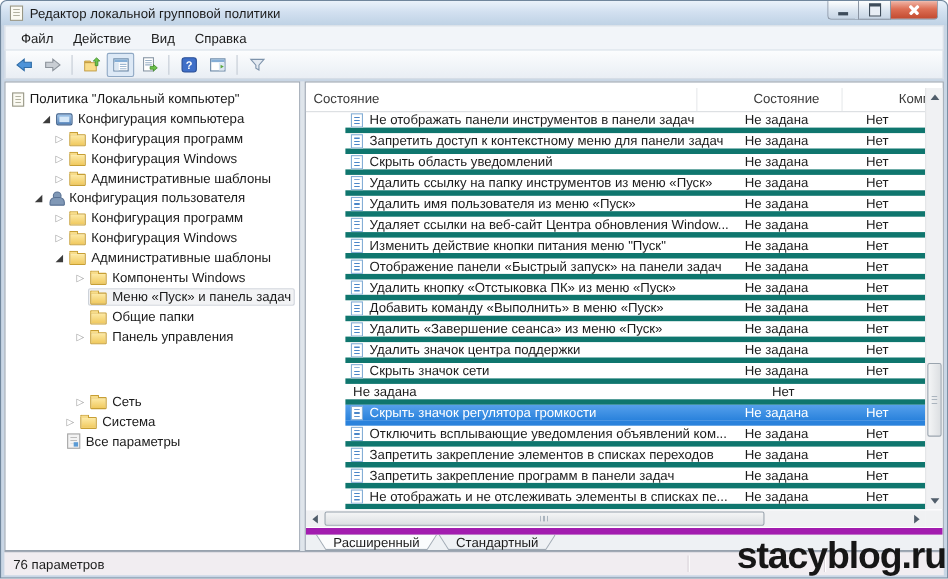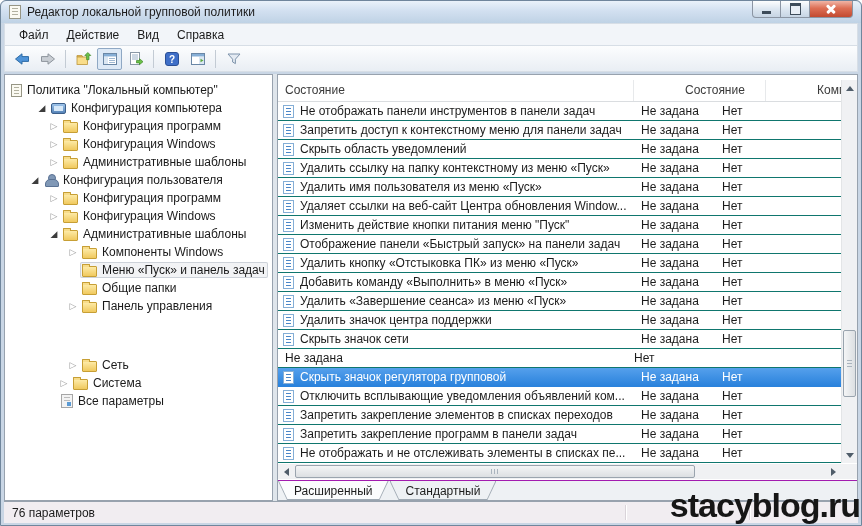--- a/index.html
+++ b/index.html
@@ -87,25 +87,25 @@
   
   .list-header { position:absolute; top:5px; left:0; right:16px; height:22px;
     display:grid; grid-template-columns:356px 88px 1fr; background:#fff;
     border-bottom:1px solid #dadde0;gap:44px; }
   .hcell { font-size:12px; color:#3a3a3a; line-height:21px; padding-left:7px;
     border-right:1px solid #e7e9eb; overflow:hidden; white-space:nowrap; cursor:default; }
   .hcell.c3 { text-align:right; padding-right:1px; border-right:none; }
 
   .list-rows { position:absolute; top:27px; left:0; right:16px; height:361px; overflow:hidden; }
   .lrow { height:19px; display:grid; grid-template-columns:356px 88px 1fr; align-items:center;
-    font-size:12px; color:#1c1c1c; border-bottom:1px solid #0f766e; cursor:default; }
+    font-size:12px; color:#1c1c1c; border-bottom:5px solid #0f766e; cursor:default;margin-left:36px; }
   .lrow .cell1 { display:flex; align-items:center; gap:6px; padding-left:5px;
     overflow:hidden; white-space:nowrap; }
   .lrow .cell2 { padding-left:7px; white-space:nowrap; }
-  .lrow .cell3 { text-align:left; padding-right:4px; white-space:nowrap; }
+  .lrow .cell3 { text-align:center; padding-right:4px; white-space:nowrap; }
   .lrow.selected { background:linear-gradient(#55a0ec,#2a82dc); color:#fff; border-bottom-color:#2a82dc; }
   .row-icon { flex:0 0 auto; width:11px; height:13px; background:#fff; border:1px solid #84aed6; position:relative; }
   .row-icon::before { content:""; position:absolute; left:2px; right:2px; top:2px; bottom:2px;
     background:repeating-linear-gradient(to bottom,#4a86c8 0 1px,transparent 1px 3px); }
 
   
   .vscroll { position:absolute; top:5px; right:0; width:16px; height:383px; background:#f0f1f3;
     border-left:1px solid #e3e5e7; }
   .hscroll { position:absolute; left:0; right:16px; top:389px; height:15px; background:#f0f1f3; }
   .scroll-corner { position:absolute; right:0; top:389px; width:16px; height:15px; background:#f0f1f3; }
@@ -119,21 +119,21 @@
     background:linear-gradient(to right,#f4f5f6,#dcdfe2); border:1px solid #9aa4ae; border-radius:2px; }
   .vthumb::after { content:""; position:absolute; left:3px; right:3px; top:50%; height:8px; transform:translateY(-50%);
     background:repeating-linear-gradient(to bottom,#aab4be 0 1px,transparent 1px 3px); }
   .hthumb { position:absolute; top:1px; height:13px; left:17px; width:400px;
     background:linear-gradient(#f4f5f6,#dcdfe2); border:1px solid #9aa4ae; border-radius:2px; }
   .hthumb::after { content:""; position:absolute; top:3px; bottom:3px; left:50%; width:8px; transform:translateX(-50%);
     background:repeating-linear-gradient(to right,#aab4be 0 1px,transparent 1px 3px); }
 
   
   .tabs-row { position:absolute; left:0; right:0; top:405px; bottom:0; background:#eef1f4;
-    border-top:1px solid #a21caf; display:flex; }
+    border-top:6px solid #a21caf; display:flex; padding-left:9px; }
   .tab { position:relative; height:100%; padding:0 16px; margin-right:1px; font-size:12px;
     color:#1c1c1c; display:flex; align-items:center; cursor:default;
     background:#9fa9b3; clip-path:polygon(0 0,100% 0,calc(100% - 9px) 100%,9px 100%); }
   .tab::before { content:""; position:absolute; inset:0 1px 1px 1px;
     clip-path:polygon(0 0,100% 0,calc(100% - 8.4px) 100%,8.4px 100%); background:#eef1f4; }
   .tab.active::before { background:#fbfcfd; }
   .tab span { position:relative; z-index:1; }
 
   
   .statusbar { height:22px; background:#f1edf1; border-top:1px solid #98a2ae; position:relative;
@@ -393,21 +393,21 @@
               <span class="cell1">
                 <span class="row-icon"></span>
                 <span>Скрыть область уведомлений</span>
               </span>
               <span class="cell2">Не задана</span>
               <span class="cell3">Нет</span>
             </div>
             <div class="lrow">
               <span class="cell1">
                 <span class="row-icon"></span>
-                <span>Удалить ссылку на папку контекстному из меню «Пуск»</span>
+                <span>Удалить ссылку на папку инструментов из меню «Пуск»</span>
               </span>
               <span class="cell2">Не задана</span>
               <span class="cell3">Нет</span>
             </div>
             <div class="lrow">
               <span class="cell1">
                 <span class="row-icon"></span>
                 <span>Удалить имя пользователя из меню «Пуск»</span>
               </span>
               <span class="cell2">Не задана</span>
@@ -477,21 +477,21 @@
               <span class="cell2">Не задана</span>
               <span class="cell3">Нет</span>
             </div>
             <div class="lrow">
               <span class="cell2">Не задана</span>
               <span class="cell3">Нет</span>
             </div>
             <div class="lrow selected">
               <span class="cell1">
                 <span class="row-icon"></span>
-                <span>Скрыть значок регулятора групповой</span>
+                <span>Скрыть значок регулятора громкости</span>
               </span>
               <span class="cell2">Не задана</span>
               <span class="cell3">Нет</span>
             </div>
             <div class="lrow">
               <span class="cell1">
                 <span class="row-icon"></span>
                 <span>Отключить всплывающие уведомления объявлений ком...</span>
               </span>
               <span class="cell2">Не задана</span>

